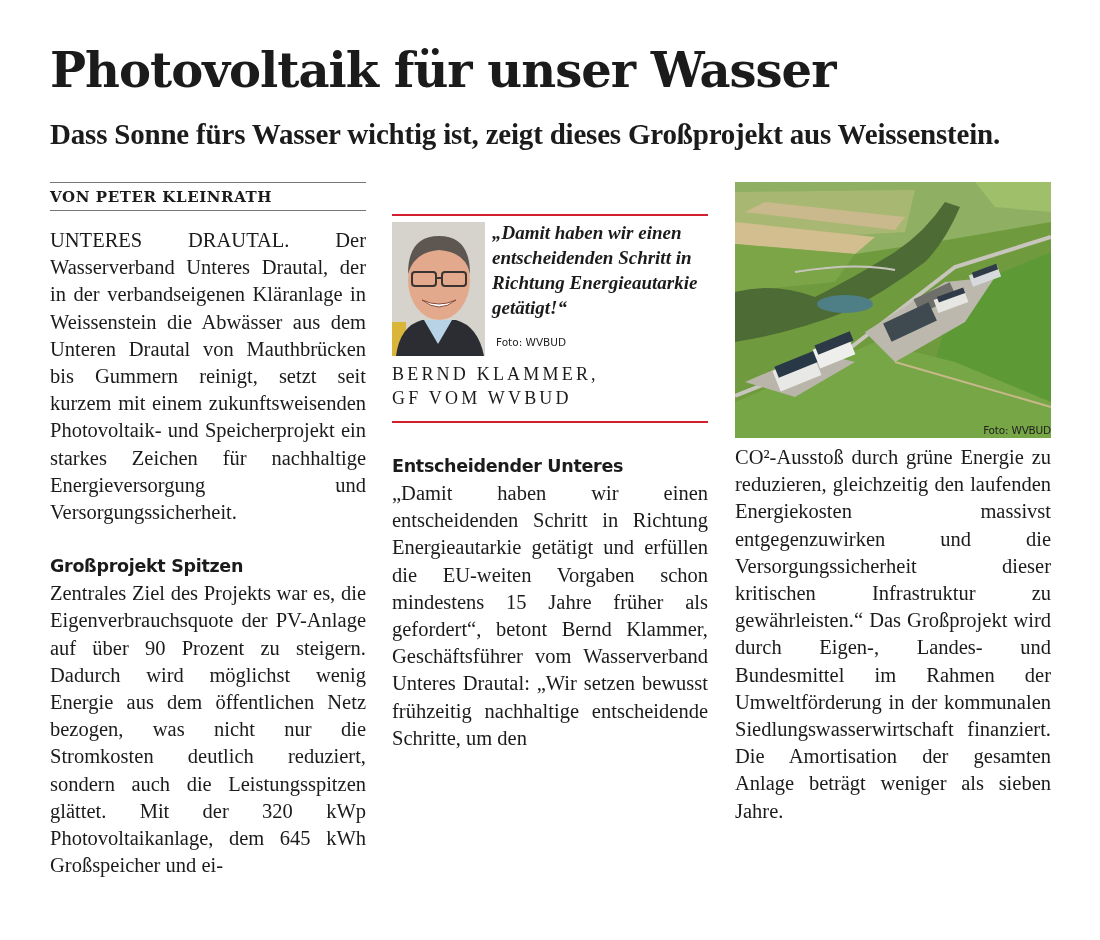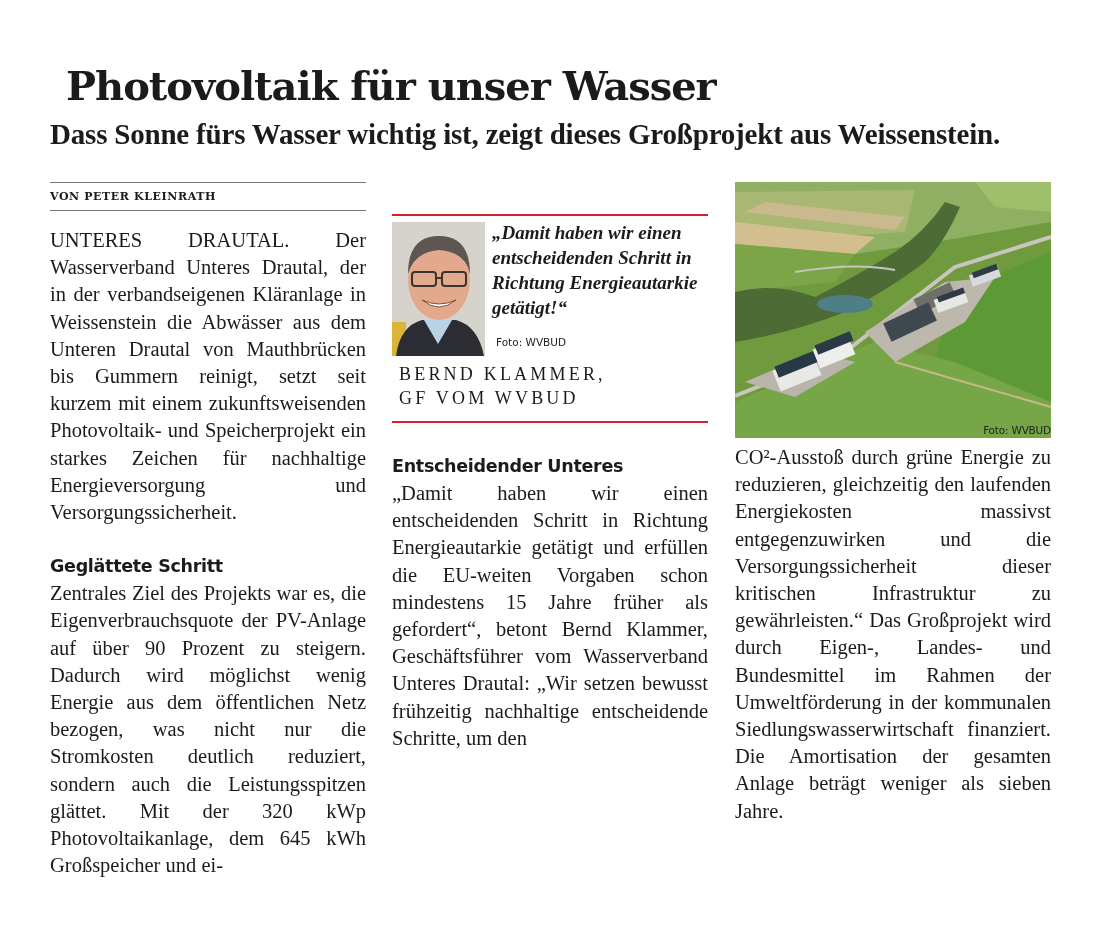--- a/index.html
+++ b/index.html
@@ -1,33 +1,33 @@
 <!DOCTYPE html>
 <html><head>
 <meta charset="utf-8">
 <style>
   html, body { margin: 0; padding: 0; background: #ffffff; }
   body { width: 1100px; height: 940px; position: relative; overflow: hidden; color: #1b1b1b; }
   .headline {
     position: absolute; left: 50px; top: 34px; width: 1010px;
-    font-family: "DejaVu Serif", serif; font-weight: bold; font-size: 40px;
-    letter-spacing: -1px; line-height: 72px; margin: 16px; white-space: nowrap;
+    font-family: "DejaVu Serif", serif; font-weight: bold; font-size: 48px;
+    letter-spacing: -1px; line-height: 72px; margin: 0; white-space: nowrap;
   }
   .subtitle {
     position: absolute; left: 50px; top: 116px; width: 1010px;
     font-family: "Liberation Serif", serif; font-size: 29px; line-height: 36px;
     margin: 0; white-space: nowrap; letter-spacing: -0.2px;
   }
   .col { position: absolute; top: 180px; width: 316px; }
   .col1 { left: 50px; }
   .col2 { left: 392px; }
   .col3 { left: 735px; width: 316px; }
   .byline {
     border-top: 1px solid #777; border-bottom: 1px solid #777;
-    font-family: "DejaVu Serif", serif; font-weight: bold; font-size: 11px;
+    font-family: "DejaVu Serif", serif; font-weight: bold; font-size: 15px;
     letter-spacing: 0.6px; padding: 4px 0 3px 0; margin-bottom: 16px; margin-top: 2px;
     height: 20px; line-height: 20px;
   }
   .body-text {
     font-family: "Liberation Serif", serif; font-size: 20.5px; line-height: 27.2px;
     text-align: justify; margin: 0; hyphens: manual;
   }
   .subhead {
     font-family: "DejaVu Sans", sans-serif; font-weight: bold; font-size: 17.5px;
     line-height: 27px; margin: 0; letter-spacing: -0.3px;
@@ -44,21 +44,21 @@
   .quote-text {
     position: absolute; left: 100px; top: 4px; width: 218px;
     font-family: "Liberation Serif", serif; font-style: italic; font-weight: bold;
     font-size: 19px; line-height: 25px; color: #1b1b1b;
   }
   .foto-credit-small {
     position: absolute; left: 104px; top: 120px;
     font-family: "DejaVu Sans", sans-serif; font-size: 10.5px; color: #222;
   }
   .quote-author {
-    position: absolute; left: 7px; top: 146px;
+    position: absolute; left: 0; top: 146px;
     font-family: "Liberation Serif", serif; font-size: 18px; letter-spacing: 3.2px;
     line-height: 24px; text-transform: uppercase;
   }
   .photo {
     width: 316px; height: 256px; position: relative; overflow: hidden;
     background: #7ea54a; margin-top: 2px;
   }
   .caption {
     font-family: "DejaVu Sans", sans-serif; font-weight: bold; font-size: 15px;
     line-height: 24px; margin-top: 6px; position: relative; letter-spacing: -0.2px;
@@ -72,21 +72,21 @@
 </head>
 <body>
 
 <h1 class="headline">Photovoltaik für unser Wasser</h1>
 <h2 class="subtitle">Dass Sonne fürs Wasser wichtig ist, zeigt dieses Großprojekt aus Weissenstein.</h2>
 
 <div class="col col1">
   <div class="byline">VON PETER KLEINRATH</div>
   <p class="body-text">UNTERES DRAUTAL. Der Wasserverband Unteres Drautal, der in der verbandseigenen Kläranlage in Weissenstein die Abwässer aus dem Unteren Drautal von Mauthbrücken bis Gummern reinigt, setzt seit kurzem mit einem zukunftsweisenden Photovoltaik- und Speicherprojekt ein starkes Zeichen für nachhaltige Energieversorgung und Versorgungssicherheit.</p>
   <div class="spacer"></div>
-  <h3 class="subhead">Geglättete Schritt</h3>
+  <h3 class="subhead">Großprojekt Spitzen</h3>
   <p class="body-text">Zentrales Ziel des Projekts war es, die Eigenverbrauchsquote der PV-Anlage auf über 90 Prozent zu steigern. Dadurch wird möglichst wenig Energie aus dem öffentlichen Netz bezogen, was nicht nur die Stromkosten deutlich reduziert, sondern auch die Leistungsspitzen glättet. Mit der 320 kWp Photovoltaikanlage, dem 645 kWh Großspeicher und ei-</p>
 </div>
 
 <div class="col col2">
 
   <div class="quote-box">
     <div class="portrait" title="Porträt Bernd Klammer">
       <svg width="93" height="134" viewBox="0 0 93 134">
         <rect x="0" y="0" width="93" height="134" fill="#d6d3cc"></rect>
         <rect x="0" y="100" width="14" height="34" fill="#d9b53a"></rect>

